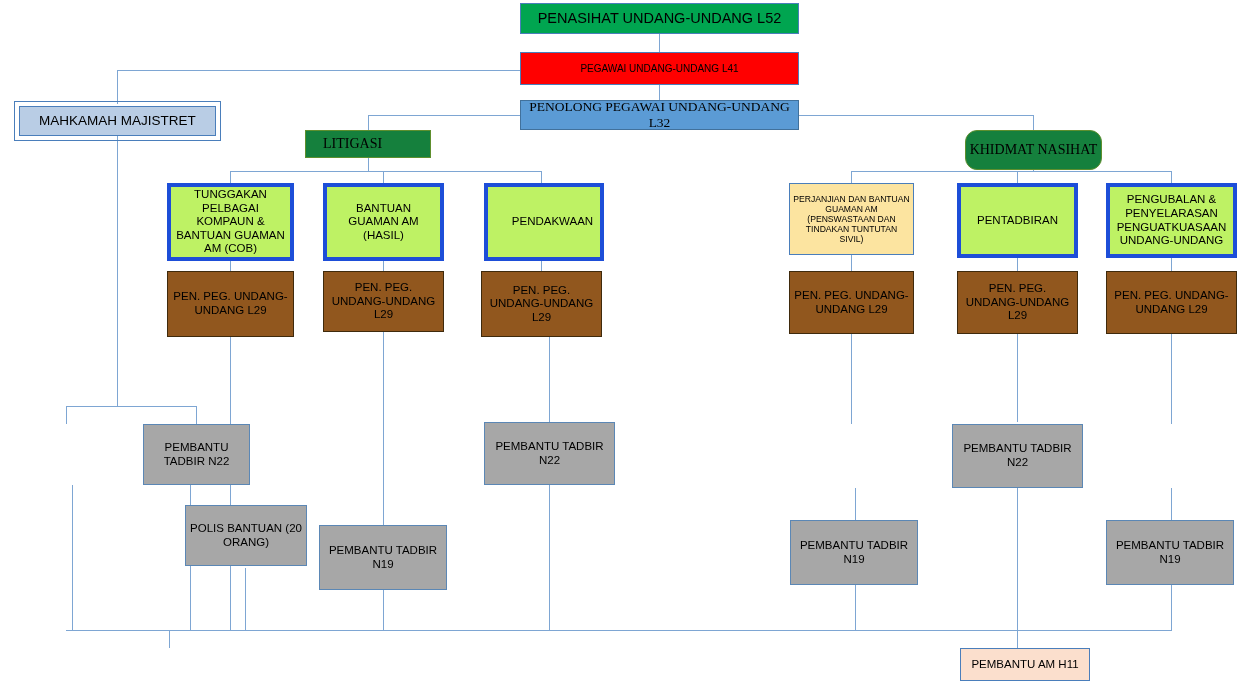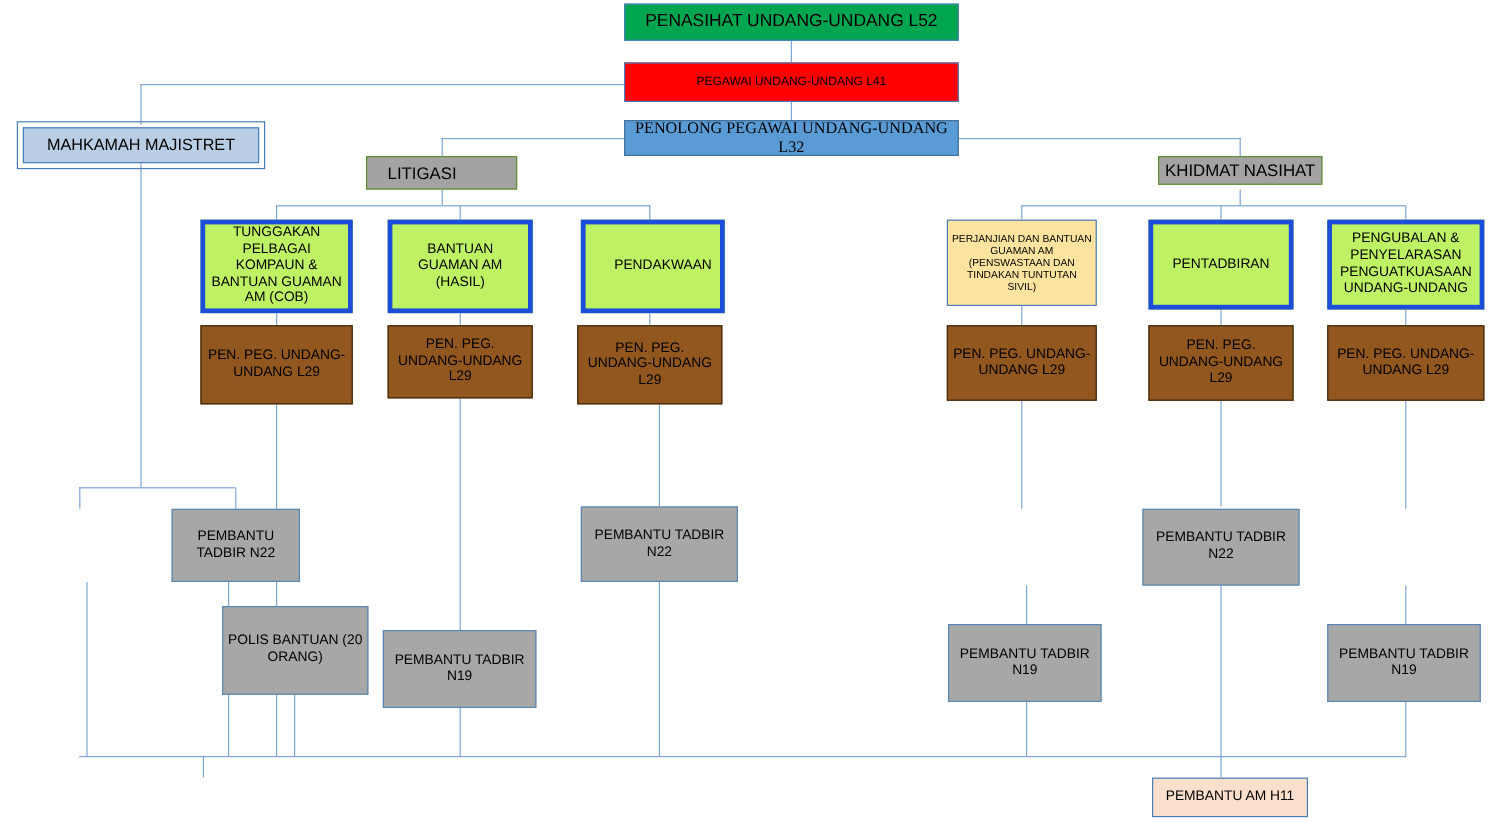--- a/index.html
+++ b/index.html
@@ -33,21 +33,21 @@
   .t-green   { background: #00A550; border: 1px solid #4A7EBB; font-size: 14.5px; }
   .t-red     { background: #FF0000; border: 1px solid #4A7EBB; font-size: 10px; }
   .t-blue    { background: #5B9BD5; border: 1px solid #41719C; font-size: 13.5px; }
   .t-lblue   {
     background: #B9CDE5;
     border: 1px solid #4A7EBB;
     outline: 1px solid #4A7EBB;
     outline-offset: 4px;
     font-size: 13.5px;
   }
-  .t-lime    { background: #a3a3a3; border: 1px solid #5E8F2E; font-size: 14px; }
+  .t-lime    { background: #15803d; border: 1px solid #5E8F2E; font-size: 14px; font-family: Liberation Serif, serif; }
   .t-yellow  { background: #bef264; border: 4px solid #1d4ed8; font-size: 11.5px; }
   .t-yellow-sm { background: #FCE4A0; border: 1px solid #4A7EBB; font-size: 8.6px; }
   .t-brown   { background: #91571E; border: 1px solid #3F2A0C; font-size: 11.5px; }
   .t-gray    { background: #A7A7A7; border: 1px solid #5B87B5; font-size: 11.5px; }
   .t-peach   { background: #FBDFCD; border: 1px solid #4A7EBB; font-size: 11.5px; }
 
   
   .line {
     position: absolute;
     background: #7EA6D3;
@@ -141,21 +141,21 @@
   </div>
 
   <div class="node t-lblue" style="left:19px; top:106px; width:197px; height:30px;">
     <span>MAHKAMAH MAJISTRET</span>
   </div>
 
   <div class="node t-lime" style="left:305px; top:130px; width:126px; height:28px;">
     <span style="text-align:left; padding-left:14px;">LITIGASI</span>
   </div>
 
-  <div class="node t-lime" style="left:965px; top:130px; width:137px; height:24px;">
+  <div class="node t-lime" style="left:965px; top:130px; width:137px; height:40px;border-radius:12px;">
     <span>KHIDMAT NASIHAT</span>
   </div>
 
   <div class="node t-yellow" style="left:167px; top:183px; width:127px; height:78px;">
     <span>TUNGGAKAN PELBAGAI KOMPAUN &amp; BANTUAN GUAMAN AM (COB)</span>
   </div>
 
   <div class="node t-yellow" style="left:323px; top:183px; width:121px; height:78px;">
     <span>BANTUAN GUAMAN AM (HASIL)</span>
   </div>
@@ -198,21 +198,21 @@
 
   <div class="node t-brown" style="left:1106px; top:271px; width:131px; height:63px;">
     <span>PEN. PEG. UNDANG-UNDANG L29</span>
   </div>
 
 
   <div class="node t-gray" style="left:143px; top:424px; width:107px; height:61px;">
     <span>PEMBANTU TADBIR N22</span>
   </div>
 
-  <div class="node t-gray" style="left:185px; top:505px; width:122px; height:74px;">
+  <div class="node t-gray" style="left:185px; top:505px; width:122px; height:61px;">
     <span>POLIS BANTUAN (20 ORANG)</span>
   </div>
 
   <div class="node t-gray" style="left:484px; top:422px; width:131px; height:63px;">
     <span>PEMBANTU TADBIR N22</span>
   </div>
 
   <div class="node t-gray" style="left:319px; top:525px; width:128px; height:65px;">
     <span>PEMBANTU TADBIR N19</span>
   </div>

